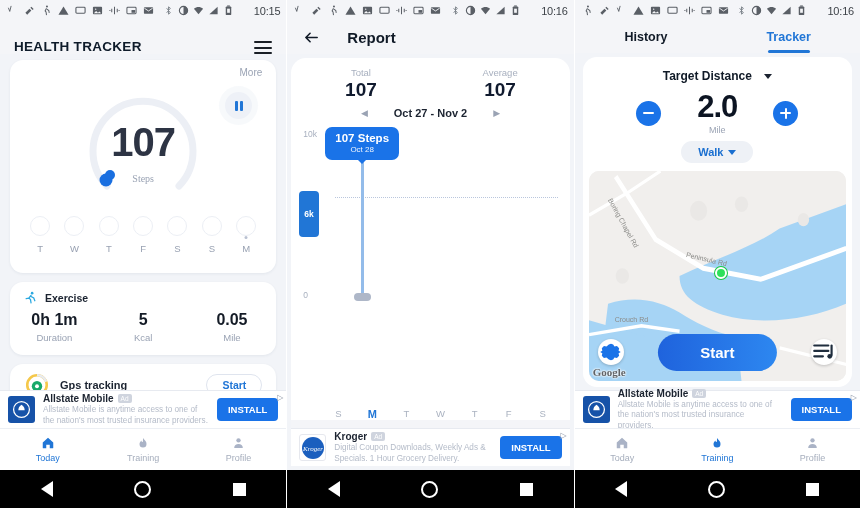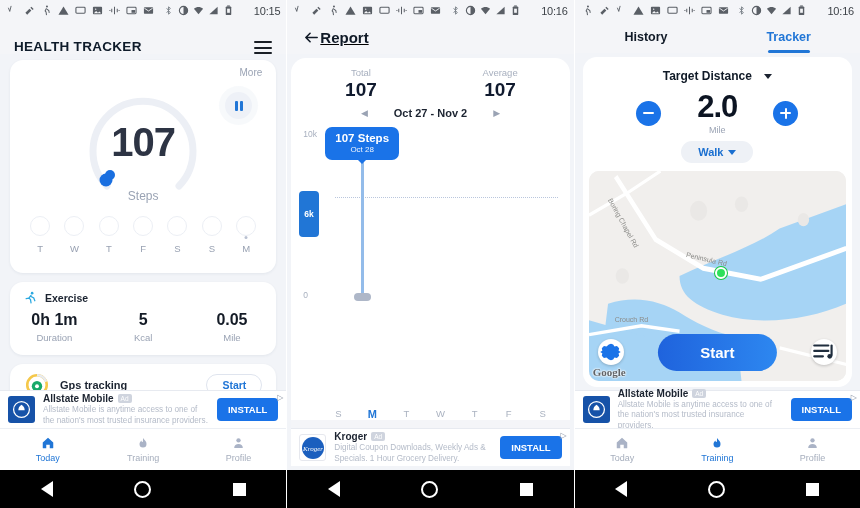--- a/index.html
+++ b/index.html
@@ -53,22 +53,22 @@
   
   .steps-card { padding: 6px 0 10px; position: relative; height: 213px; }
   .more-link { position: absolute; right: 14px; top: 7px; font-size: 10px; color: #9aa3b4; }
   .gauge-wrap { position: relative; height: 140px; margin-top: 4px; }
   .gauge { position: absolute; left: 50%; top: 4px; transform: translateX(-50%); }
   .gauge-num {
     position: absolute; left: 50%; top: 50px; transform: translateX(-50%);
     font-size: 40px; font-weight: bold; color: #2d3444; letter-spacing: -1px;
   }
   .gauge-label {
-    position: absolute; left: 50%; top: 119px; transform: translateX(-50%);
-    font-size: 12px; color: #9aa3b4;
+    position: absolute; left: 50%; top: 103px; transform: translateX(-50%);
+    font-size: 10px; color: #9aa3b4; font-family: Liberation Serif, serif;
   }
   .pause-btn {
     position: absolute; right: 24px; top: 22px;
     width: 27px; height: 27px; border-radius: 50%;
     background: #eef1f7; display: flex; align-items: center; justify-content: center; gap: 2px;
     box-shadow: 0 0 0 6px rgba(238,241,247,.45);
   }
   .pause-btn i { width: 3px; height: 10px; background: #2176d6; border-radius: 1px; display: block; }
   .daystrip { display: flex; justify-content: space-around; padding: 6px 13px 0; }
   .day { display: flex; flex-direction: column; align-items: center; gap: 7px; }
@@ -124,21 +124,21 @@
   
   .androidbar { height: 38px; background: #000; display: flex; flex: 0 0 38px;
     align-items: center; justify-content: space-around; }
   .and-tri { width: 0; height: 0; border-top: 8px solid transparent;
     border-bottom: 8px solid transparent; border-right: 12px solid #fff; }
   .and-circle { width: 17px; height: 17px; border-radius: 50%; border: 2.2px solid #fff; }
   .and-square { width: 13px; height: 13px; background: #fff; }
 
   
   .report-head { background: #f4f5f8; padding: 4px 0 0; flex: 0 0 auto; }
-  .rh-row { display: flex; align-items: flex-start; gap: 0; padding: 4px 16px 8px; text-decoration: underline; }
+  .rh-row { display: flex; align-items: flex-start; gap: 27px; padding: 4px 16px 8px; }
   .back-arrow { width: 17px; height: 17px; }
   .report-title { font-size: 15px; font-weight: bold; color: #101a27; }
   .rtabs { display: flex; padding: 0 14px; }
   .rtab { flex: 1; text-align: center; font-size: 11px; font-weight: bold;
     color: #1b2330; padding-bottom: 8px; position: relative; }
   .rtab.active { color: #2176d6; }
   .rtab.active::after { content: ""; position: absolute; left: 50%; bottom: 0;
     transform: translateX(-50%); width: 26px; height: 2.6px; background: #2176d6; border-radius: 2px; }
 
   .report-card { background: #fff; border-radius: 15px 15px 0 0; flex: 1 1 auto;

